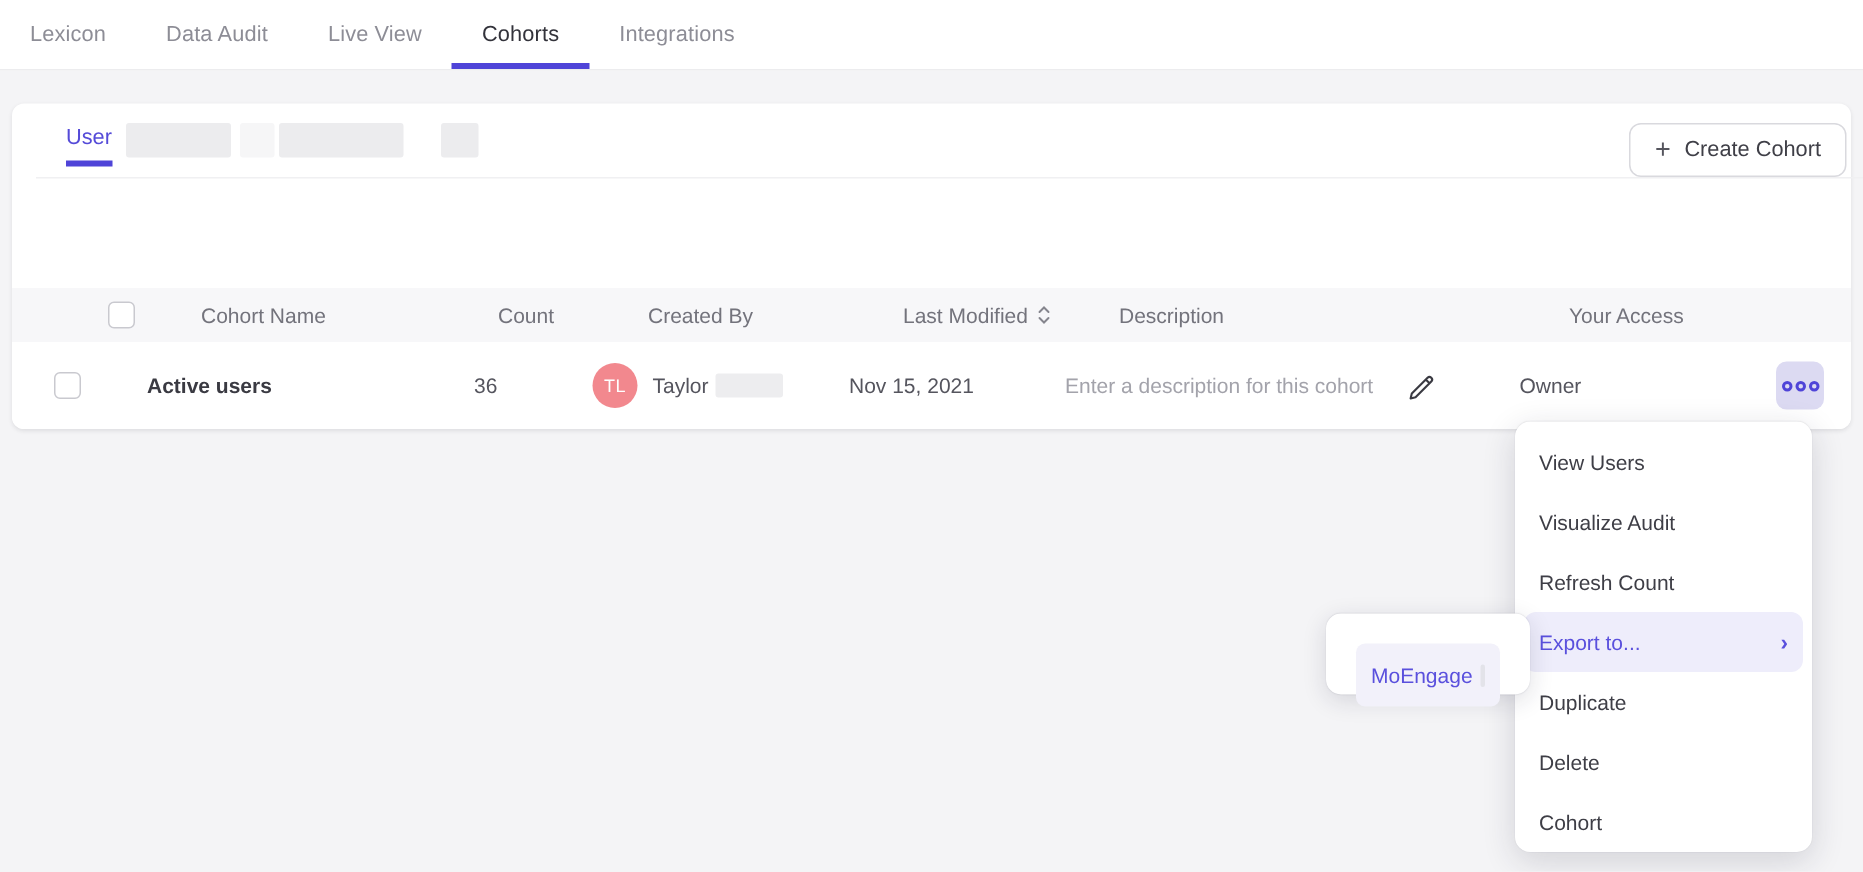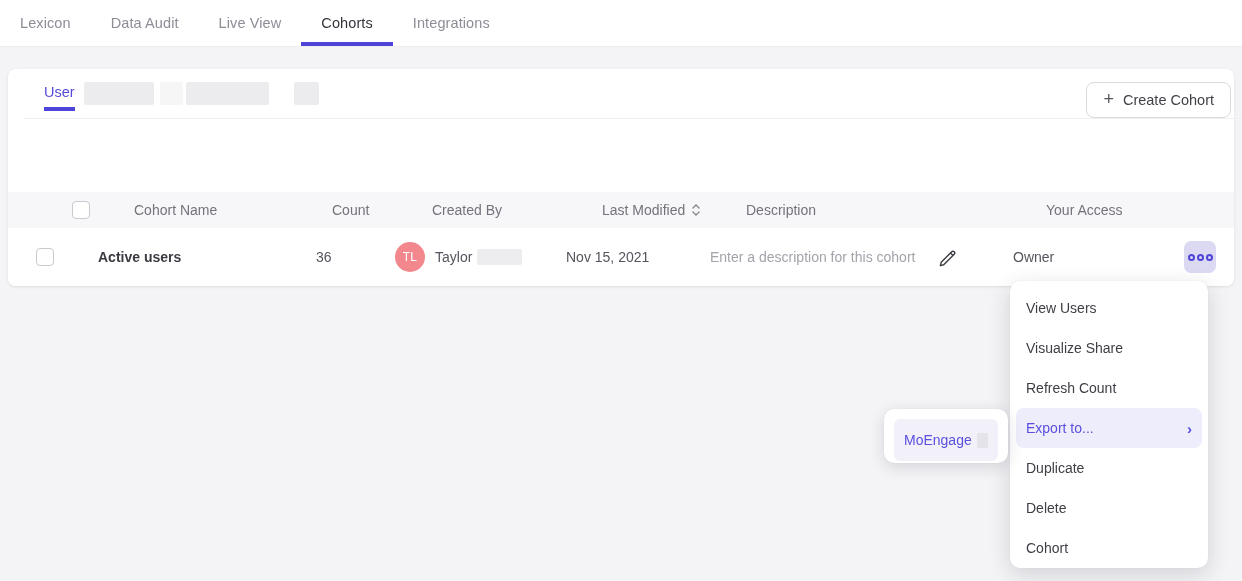--- a/index.html
+++ b/index.html
@@ -83,22 +83,22 @@
   
   .ctx-menu { position:absolute; left:1010px; top:281px; width:198px; height:287px;
               background:#fff; border-radius:10px; padding:7px 6px;
               box-shadow:0 6px 22px rgba(30,30,55,.16), 0 0 1px rgba(30,30,55,.12); }
   .ctx-item { height:40px; display:flex; align-items:center; justify-content:space-between;
               padding:0 10px; border-radius:8px; font-size:14px; color:#3e3e46; cursor:pointer; }
   .ctx-item.highlight { background:#eeedfb; color:#5a50dd; }
   .ctx-chevron { font-size:15px; color:#5a50dd; font-weight:700; line-height:1; }
 
   
-  .sub-menu { position:absolute; left:884px; top:409px; width:124px; height:54px;
-              background:#fff; border-radius:10px; padding:10px;
+  .sub-menu { position:absolute; left:884px; top:409px; width:136px; height:54px;
+              background:#fff; border-radius:10px; padding:20px;
               box-shadow:0 4px 16px rgba(30,30,55,.14), 0 0 1px rgba(30,30,55,.12); }
   .sub-item { height:42px; background:#f2f1fa; border-radius:6px; display:flex;
               align-items:center; padding:0 10px; font-size:14px; color:#5a50dd; cursor:pointer; }
   .sub-redact { width:36px; height:15px; background:#e3e3e9; margin-left:5px; }
 
   svg { display:block; }
 </style>
 </head>
 <body>
 
@@ -216,21 +216,21 @@
         <span class="dot-ring"></span>
       </div>
     </div>
   </div>
 
   <div class="ctx-menu">
     <div class="ctx-item">
         <span>View Users</span>
       </div>
     <div class="ctx-item">
-        <span>Visualize Share</span>
+        <span>Visualize Audit</span>
       </div>
     <div class="ctx-item">
         <span>Refresh Count</span>
       </div>
     <div class="ctx-item highlight">
       <span>Export to...</span>
       <span class="ctx-chevron">›</span>
     </div>
     <div class="ctx-item">
         <span>Duplicate</span>

